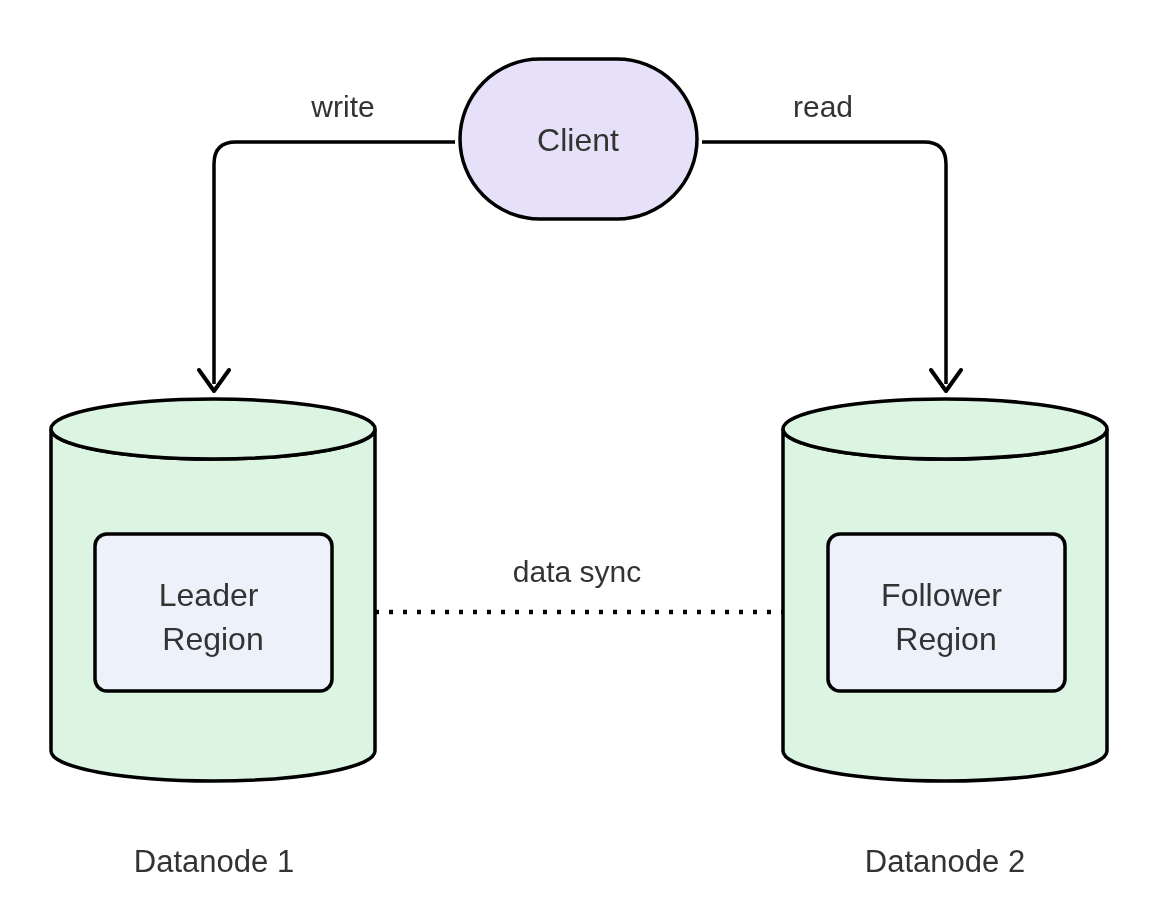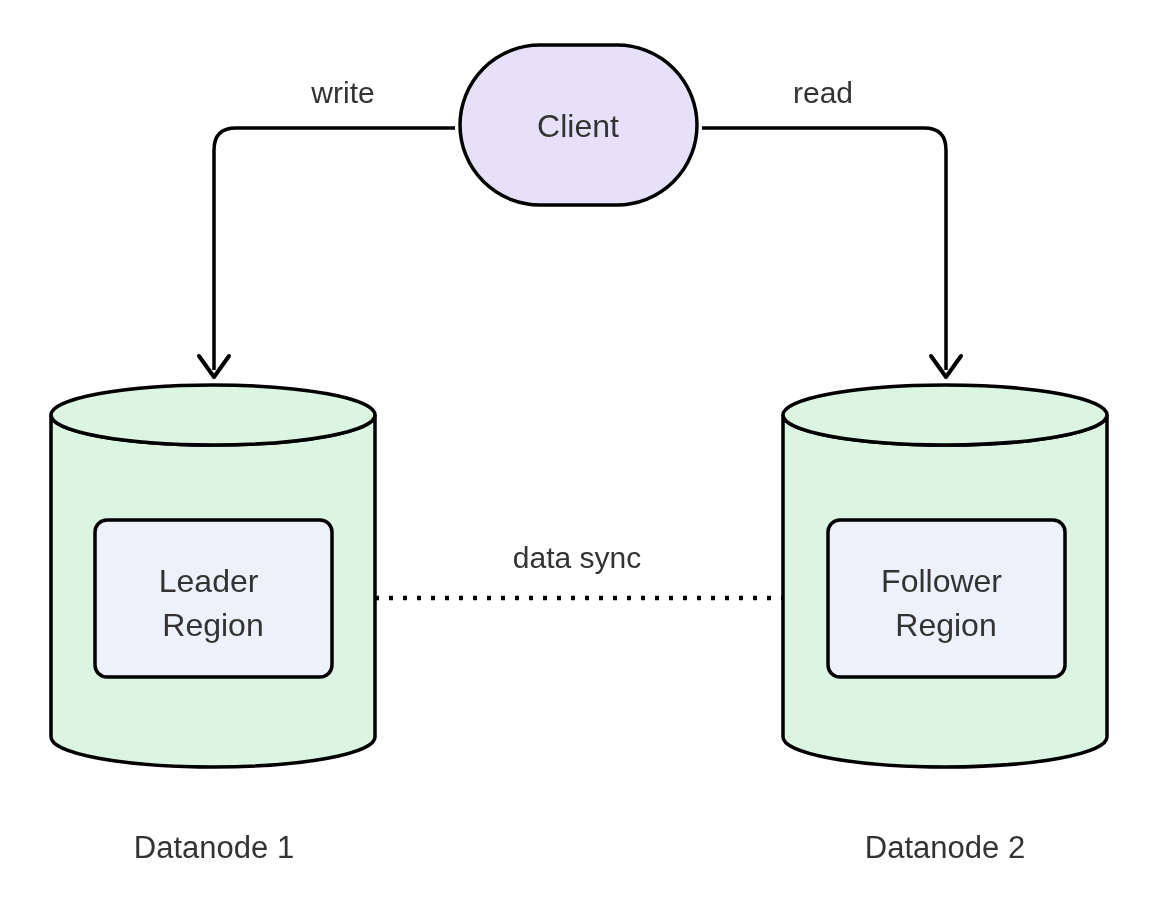--- a/index.html
+++ b/index.html
@@ -6,20 +6,21 @@
     margin: 0;
     padding: 0;
     background: #ffffff;
     width: 1162px;
     height: 912px;
     overflow: hidden;
   }
   .diagram-wrap {
     width: 1162px;
     height: 668px;
+    margin-top: 14px;
   }
   svg text, svg tspan {
     font-family: "Liberation Sans", "DejaVu Sans", sans-serif;
     fill: #333333;
   }
   .node-label {
     font-size: 32px;
     text-anchor: middle;
   }
   .edge-label {

